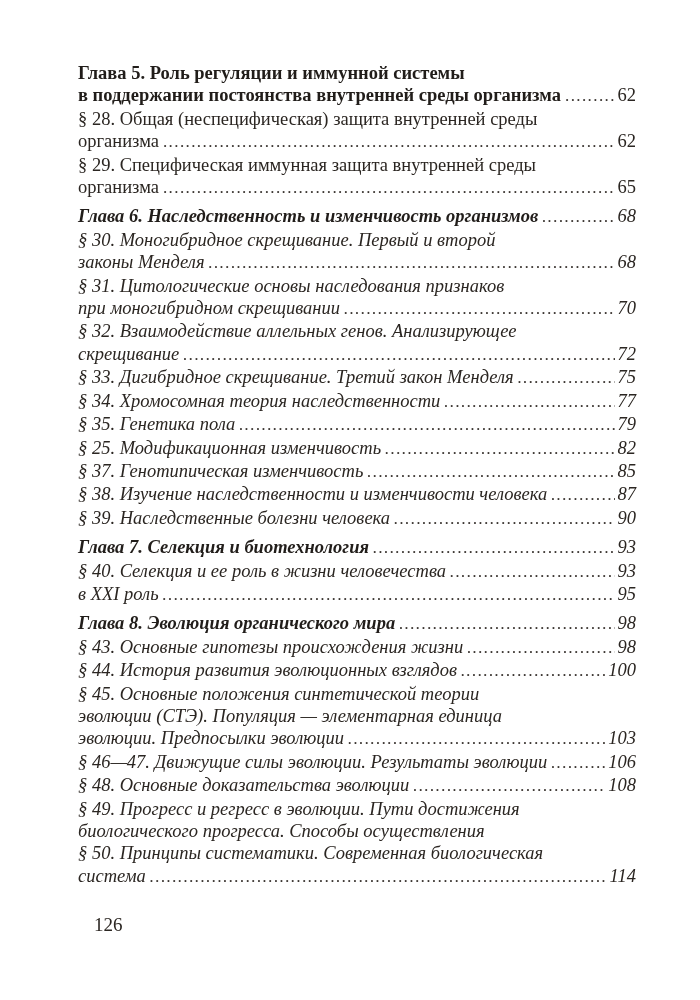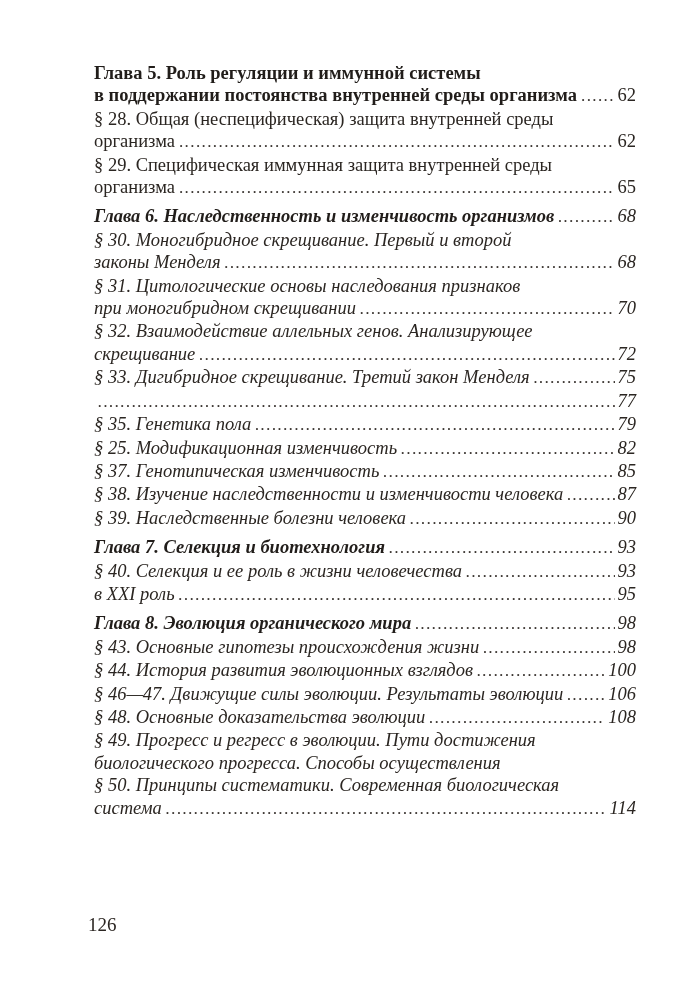--- a/index.html
+++ b/index.html
@@ -19,41 +19,40 @@
     top: 62px;
     width: 558px;
   }
   .toc-section + .toc-section { margin-top: 6px; font-style: italic; }
   .toc-line {
     display: flex;
     align-items: baseline;
     font-size: 18.5px;
     line-height: 22.4px;
     white-space: nowrap;
-    margin-left: 16px;
   }
   .txt { flex: 0 0 auto; }
   .chapter .txt { font-weight: 700; color: #211d1a; }
   .dots {
     flex: 1 1 0;
     min-width: 10px;
     overflow: hidden;
     margin-left: 4px;
     margin-right: 3px;
     color: #3b3531;
   }
   .dots::before {
     content: "......................................................................................................................................................................";
     letter-spacing: 1.4px;
     font-size: 17px;
   }
   .pg { flex: 0 0 auto; text-align: right; }
   .folio {
     position: absolute;
-    left: 88px;
+    left: 94px;
     top: 914px;
     font-size: 19px;
     line-height: 22px;
     color: #2b2622;
   }
 </style>
 </head>
 <body>
 
 <div class="page">
@@ -130,20 +129,21 @@
         </div>
         <div class="toc-entry">
           <div class="toc-line has-leader">
             <span class="txt">§ 33. Дигибридное скрещивание. Третий закон Менделя</span>
             <span class="dots"></span>
             <span class="pg">75</span>
           </div>
         </div>
         <div class="toc-entry">
           <div class="toc-line has-leader">
+            <span class="txt">§ 34. Хромосомная теория наследственности</span>
             <span class="dots"></span>
             <span class="pg">77</span>
           </div>
         </div>
         <div class="toc-entry">
           <div class="toc-line has-leader">
             <span class="txt">§ 35. Генетика пола</span>
             <span class="dots"></span>
             <span class="pg">79</span>
           </div>
@@ -213,20 +213,33 @@
             <span class="txt">§ 43. Основные гипотезы происхождения жизни</span>
             <span class="dots"></span>
             <span class="pg">98</span>
           </div>
         </div>
         <div class="toc-entry">
           <div class="toc-line has-leader">
             <span class="txt">§ 44. История развития эволюционных взглядов</span>
             <span class="dots"></span>
             <span class="pg">100</span>
+          </div>
+        </div>
+        <div class="toc-entry">
+          <div class="toc-line">
+            <span class="txt">§ 45. Основные положения синтетической теории</span>
+          </div>
+          <div class="toc-line">
+            <span class="txt">эволюции (СТЭ). Популяция — элементарная единица</span>
+          </div>
+          <div class="toc-line has-leader">
+            <span class="txt">эволюции. Предпосылки эволюции</span>
+            <span class="dots"></span>
+            <span class="pg">103</span>
           </div>
         </div>
         <div class="toc-entry">
           <div class="toc-line has-leader">
             <span class="txt">§ 46—47. Движущие силы эволюции. Результаты эволюции</span>
             <span class="dots"></span>
             <span class="pg">106</span>
           </div>
         </div>
         <div class="toc-entry">

